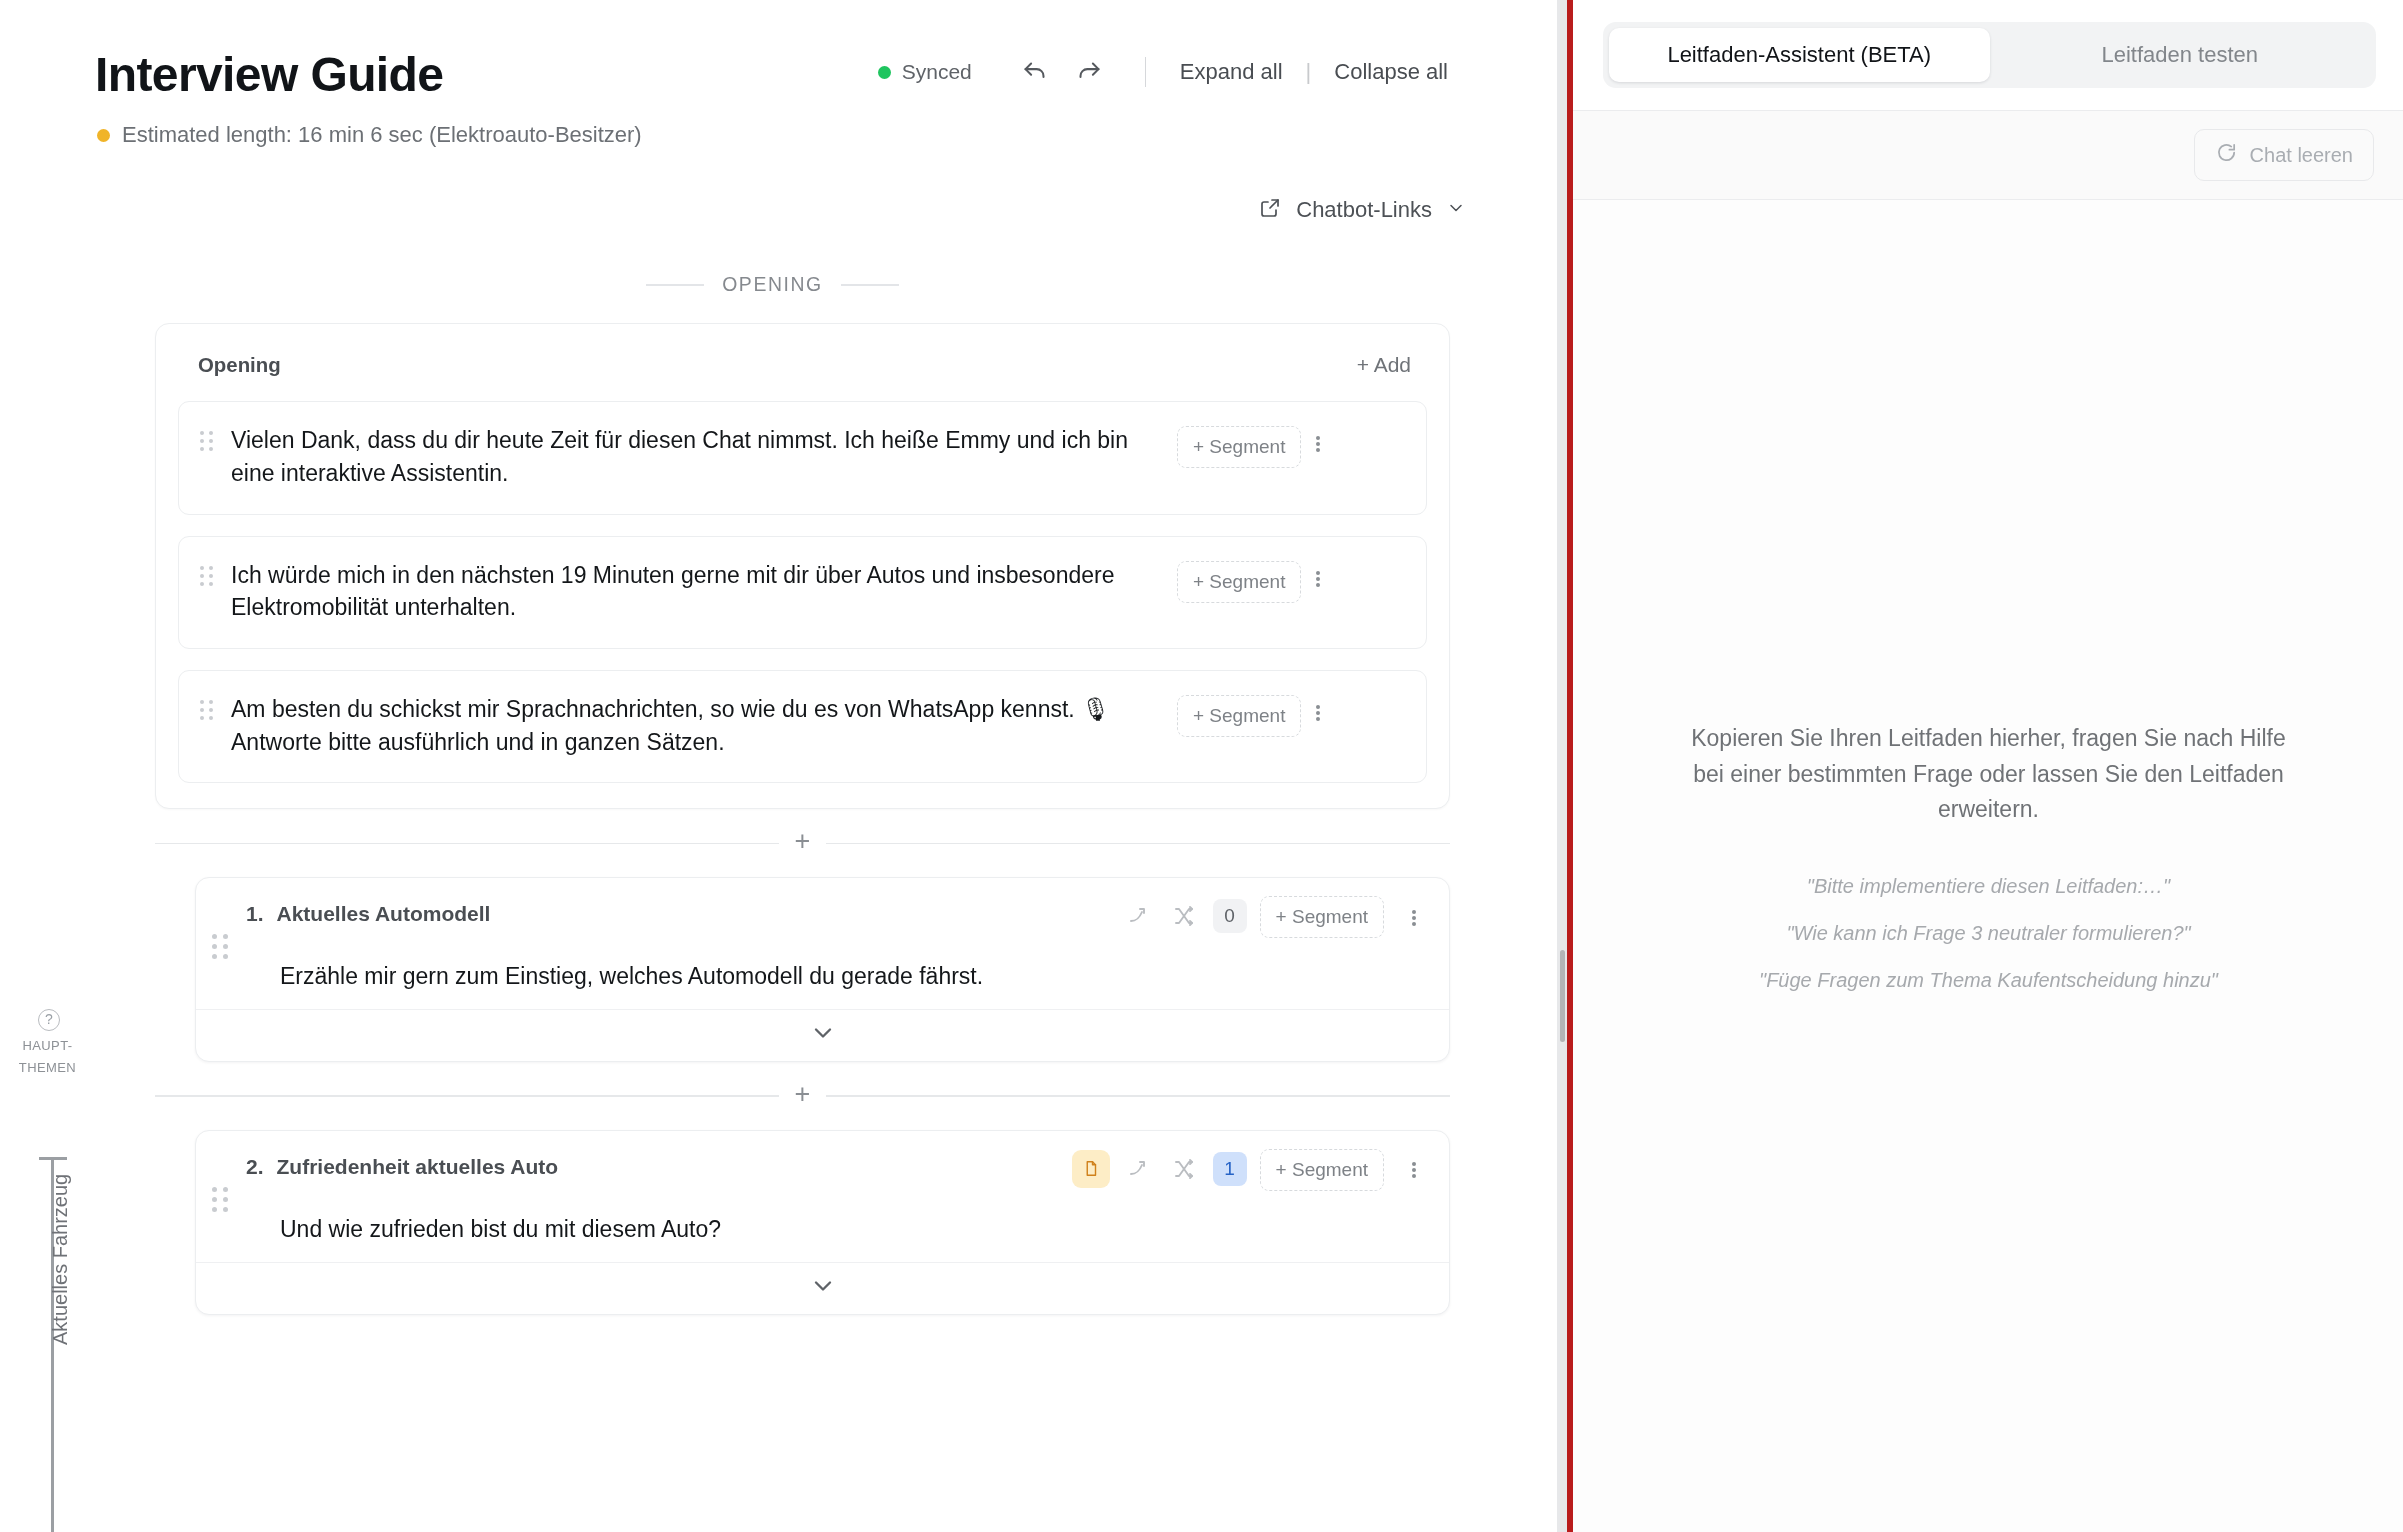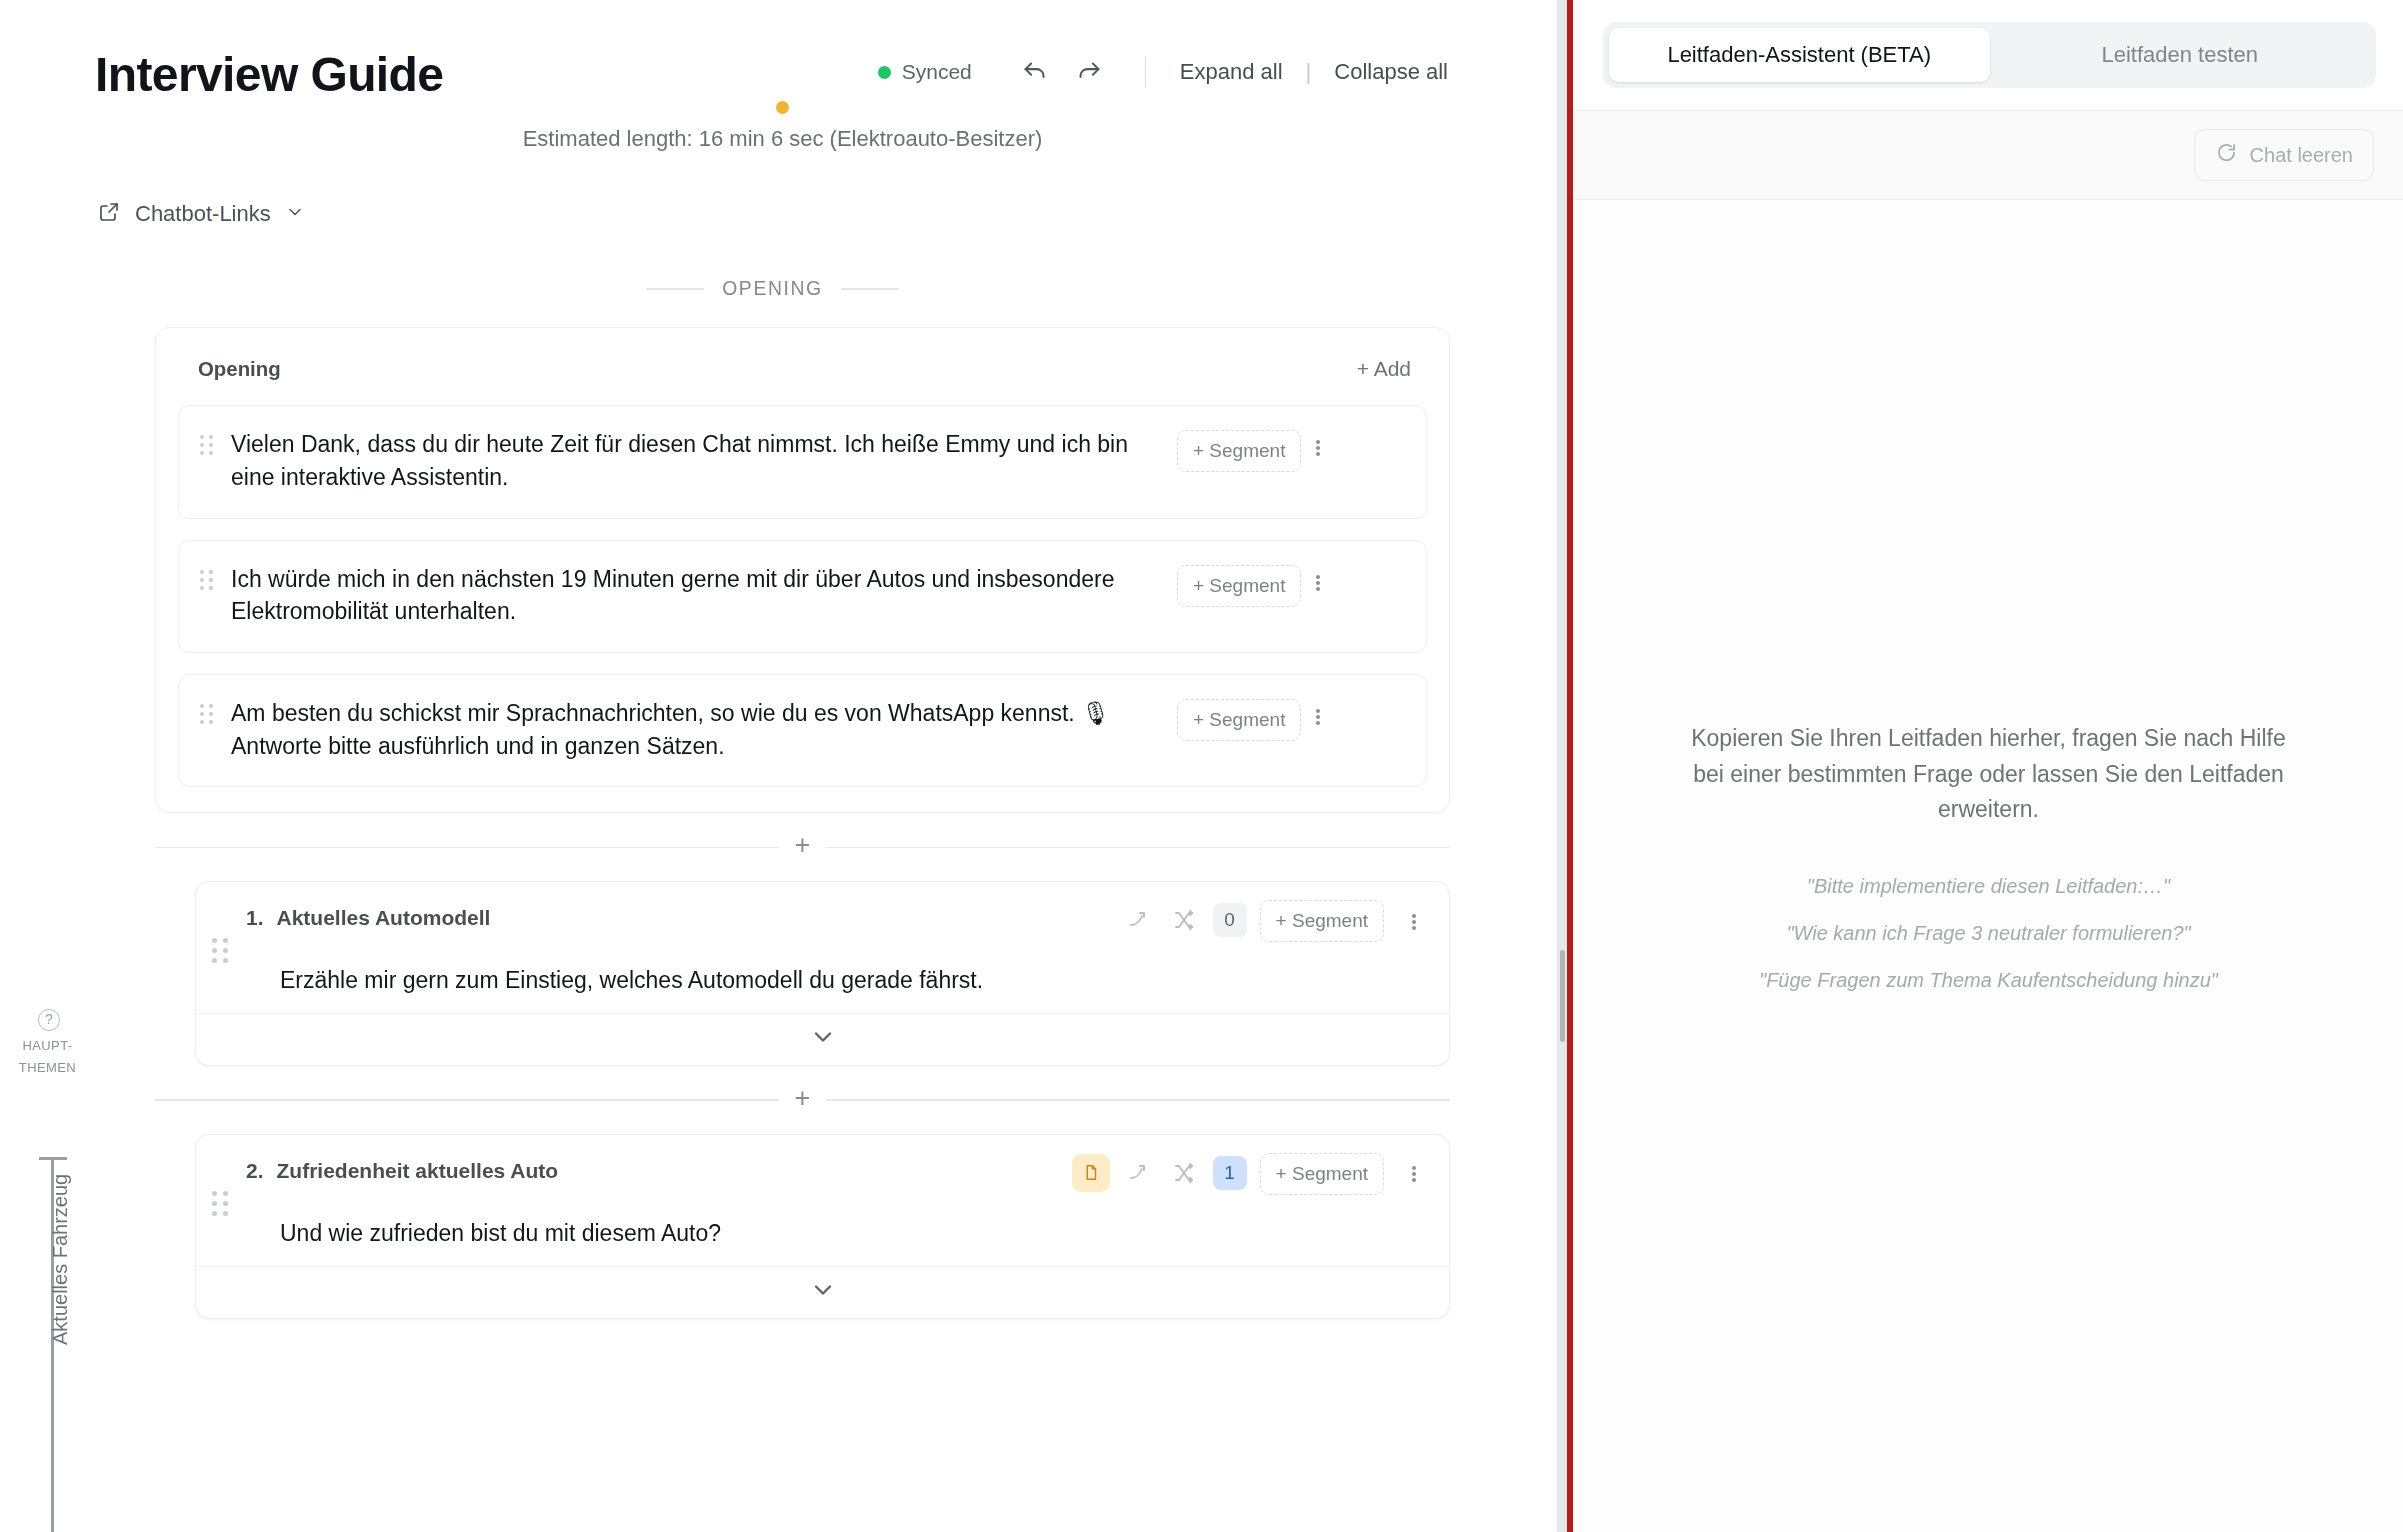--- a/index.html
+++ b/index.html
@@ -68,25 +68,25 @@
     color: #55595e; background: none; border: 0; cursor: pointer;
   }
   .ic-btn.gap { margin-left: 8px; }
   .vsep { width: 1px; height: 30px; background: #d6d8db; margin: 0 25px 0 28px; }
   .link-btn {
     font-size: 22px; color: #494d52; background: none; border: 0;
     cursor: pointer; padding: 2px 2px; font-family: inherit;
   }
   .pipe { color: #c8cacd; font-size: 22px; padding: 0 14px; }
 
-  .sub-row { display: flex; align-items: center; gap: 12px; margin: 1px 0 0 2px; flex-direction: column; }
+  .sub-row { display: flex; align-items: center; gap: 12px; margin: 22px 0 0 2px; }
   .sub-dot { width: 13px; height: 13px; border-radius: 50%; background: #f0b429; }
   .sub-text { font-size: 22px; color: #6c7075; }
 
-  .meta-row { display: flex; align-items: center; margin-top: 44px; }
+  .meta-row { display: flex; align-items: center; margin-top: 44px; justify-content: flex-end; }
   .chatbot-links {
     display: flex; align-items: center; gap: 14px; cursor: pointer;
     color: #4d5156; padding: 4px 2px;
   }
   .chatbot-links .cl-text { font-size: 22px; }
   .dl-btn {
     margin-left: auto; margin-right: 18px;
     display: flex; align-items: center; gap: 17px;
     background: #fff; border: 1.5px solid #e4e6e9; border-radius: 11px;
     padding: 13px 27px 13px 23px; font-size: 22px; color: #1b1e22;

